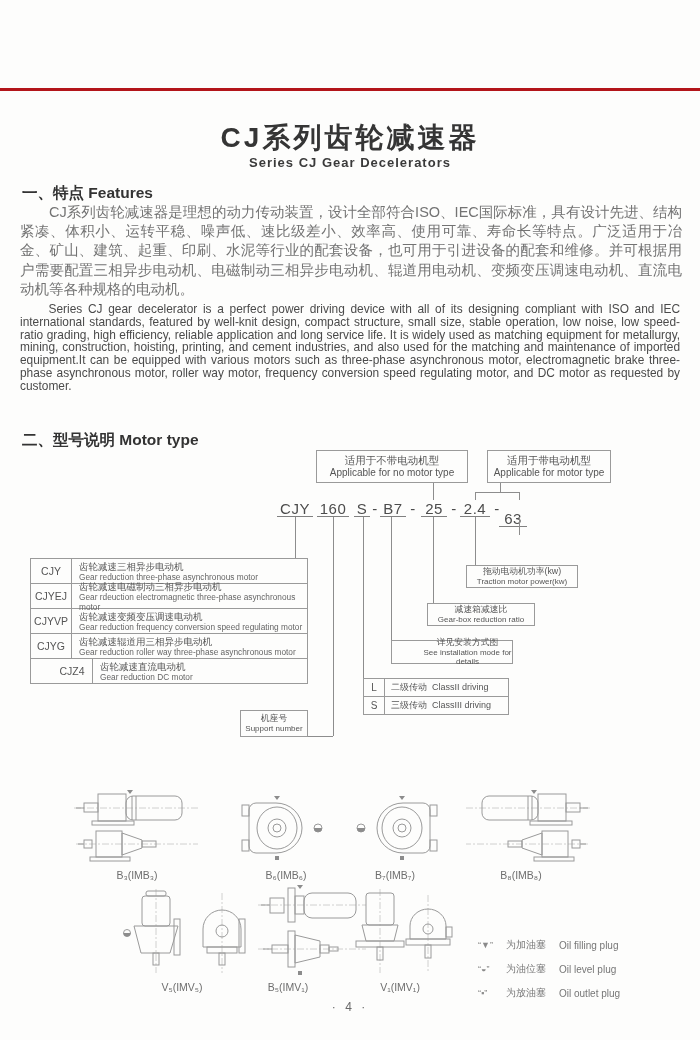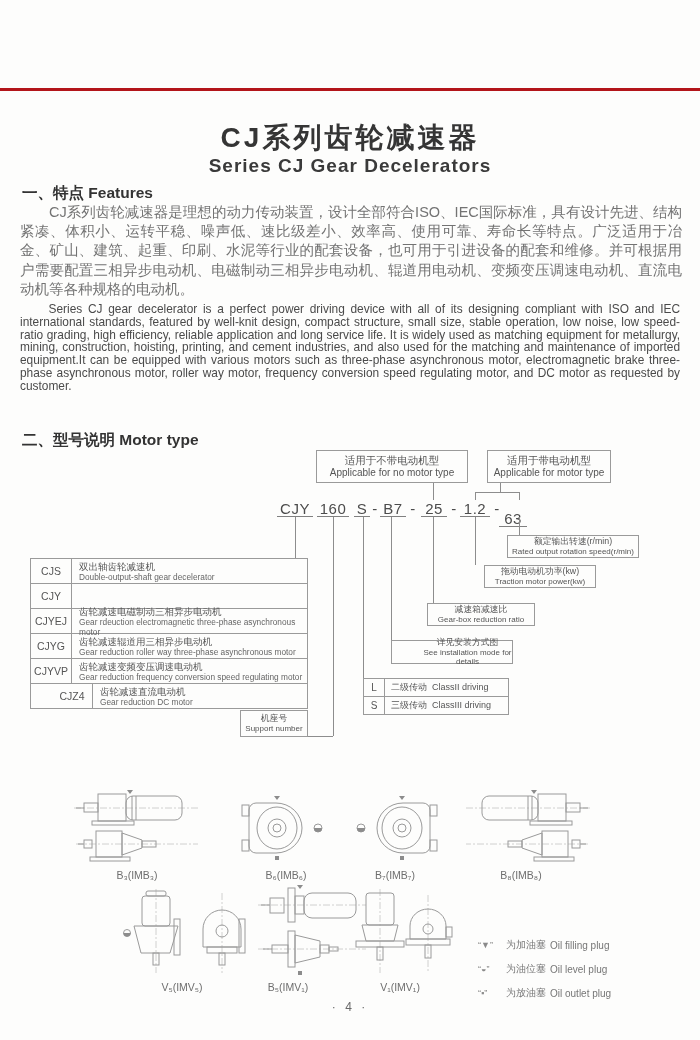--- a/index.html
+++ b/index.html
@@ -11,21 +11,21 @@
   }
   .page{
     position:relative;width:700px;height:1040px;
     background:#fdfdfc;overflow:hidden;color:#3e3e3e;
   }
   
   .red-rule{position:absolute;left:0;top:88px;width:700px;height:3px;background:#b3151a;}
   .title-zh{position:absolute;left:0;top:119px;width:100%;text-align:center;
     font-size:28px;font-weight:bold;letter-spacing:3px;color:#353535;}
   .title-en{position:absolute;left:0;top:155px;width:100%;text-align:center;
-    font-size:19px;font-weight:bold;letter-spacing:1px;color:#3a3a3a;}
+    font-size:13px;font-weight:bold;letter-spacing:1px;color:#3a3a3a;}
   .sec-head{position:absolute;left:22px;font-size:15.5px;font-weight:bold;color:#333;}
   .h-features{top:183px;}
   .h-motor{top:430px;}
   .h-install{top:762px;}
   
   .para-zh{position:absolute;left:20px;top:203px;width:662px;
     font-size:14.5px;line-height:19.2px;text-align:justify;text-indent:2em;color:#737373;}
   .para-en{position:absolute;left:20px;top:303px;width:660px;
     font-size:11.9px;line-height:12.8px;text-align:justify;text-indent:2.4em;color:#4a4a4a;}
   
@@ -33,21 +33,21 @@
   .cbox{position:absolute;border:1px solid #9a9a9a;box-sizing:border-box;
     display:flex;flex-direction:column;justify-content:center;text-align:center;
     color:#555;background:transparent;line-height:1.22;}
   .cbox .bzh{font-size:10.5px;}
   .cbox .ben{font-size:10px;}
   .cbox.small .bzh{font-size:8.8px;}
   .cbox.small .ben{font-size:8px;}
   .box-nomotor{left:316px;top:0;width:152px;height:33px;}
   .box-motor{left:487px;top:0;width:124px;height:33px;}
   .box-speed{left:507px;top:85px;width:132px;height:23px;}
-  .box-power{left:484px;top:115px;width:112px;height:23px;}
+  .box-power{left:466px;top:115px;width:112px;height:23px;}
   .box-ratio{left:427px;top:153px;width:108px;height:23px;}
   .box-install{left:391px;top:190px;width:122px;height:24px;padding-left:31px;}
   .box-support{left:240px;top:260px;width:68px;height:27px;}
   .vl{position:absolute;width:1px;background:#8d8d8d;}
   .hl{position:absolute;height:1px;background:#8d8d8d;}
   .v-box1{left:433px;top:33px;height:17px;}
   .v-box2{left:500px;top:33px;height:9px;}
   .br-h{left:475px;top:42px;width:45px;}
   .br-l{left:475px;top:42px;height:8px;}
   .br-r{left:519px;top:42px;height:8px;}
@@ -108,21 +108,21 @@
   .fl-b3{left:87px;}
   .fl-b6{left:236px;}
   .fl-b7{left:345px;}
   .fl-b8{left:471px;}
   .fl-v5{left:132px;}
   .fl-b5{left:238px;}
   .fl-v1{left:350px;}
   .notes{position:absolute;left:478px;top:146px;}
   .note{height:24px;display:flex;align-items:center;font-size:10px;color:#767676;white-space:nowrap;}
   .note .sym{width:28px;color:#8a8a8a;font-size:9px;}
-  .note .nzh{margin-right:4px;}
+  .note .nzh{margin-right:13px;}
   .page-num{position:absolute;left:0;top:1000px;width:100%;text-align:center;
     font-size:12px;color:#6a6a6a;letter-spacing:3px;}
   svg .ln{stroke:#9a9a9a;fill:none;stroke-width:1;}
   svg .fl{fill:#8c8c8c;stroke:none;}
   svg .cl{stroke:#c4c4c4;stroke-width:.8;stroke-dasharray:7 2 2 2;fill:none;}
 </style>
 </head>
 <body>
 
 <div class="page">
@@ -156,37 +156,33 @@
     <div class="vl br-r"></div>
 
     <div class="seg sg-cjy">CJY</div>
     <div class="seg sg-160">160</div>
     <div class="seg sg-s">S</div>
     <div class="seg dash sg-d1">-</div>
     <div class="seg sg-b7">B7</div>
     <div class="seg dash sg-d2">-</div>
     <div class="seg sg-25">25</div>
     <div class="seg dash sg-d3">-</div>
-    <div class="seg sg-22">1.2</div>
+    <div class="seg sg-22">2.4</div>
     <div class="seg dash sg-d4">-</div>
     <div class="seg sg-63">63</div>
 
     <div class="vl v-cjy"></div>
     <div class="vl v-160"></div>
     <div class="hl h-160"></div>
     <div class="vl v-s"></div>
     <div class="vl v-b7"></div>
     <div class="vl v-25"></div>
     <div class="vl v-22"></div>
     <div class="vl v-63"></div>
 
-    <div class="cbox small box-speed">
-      <div class="bzh">额定输出转速(r/min)</div>
-      <div class="ben">Rated output rotation speed(r/min)</div>
-    </div>
     <div class="cbox small box-power">
       <div class="bzh">拖动电动机功率(kw)</div>
       <div class="ben">Traction motor power(kw)</div>
     </div>
     <div class="cbox small box-ratio">
       <div class="bzh">减速箱减速比</div>
       <div class="ben">Gear-box reduction ratio</div>
     </div>
     <div class="cbox small box-install">
       <div class="bzh">详见安装方式图</div>
@@ -207,48 +203,45 @@
       <div class="lsrow">
         <div class="lsc1">S</div>
         <div class="lsc2">
           <span class="lszh">三级传动</span><span class="lsen">ClassIII driving</span>
         </div>
       </div>
     </div>
 
     <div class="mtable">
       <div class="mrow">
-        <div class="mc1">CJS</div>
+        <div class="mc1">CJY</div>
         <div class="mc2">
-            <div class="zh">双出轴齿轮减速机</div>
-            <div class="en">Double-output-shaft gear decelerator</div>
+            <div class="zh">齿轮减速三相异步电动机</div>
+            <div class="en">Gear reduction three-phase asynchronous motor</div>
           </div>
-      </div>
-      <div class="mrow">
-        <div class="mc1">CJY</div>
       </div>
       <div class="mrow">
         <div class="mc1">CJYEJ</div>
         <div class="mc2">
             <div class="zh">齿轮减速电磁制动三相异步电动机</div>
             <div class="en">Gear rdeuction electromagnetic three-phase asynchronous motor</div>
           </div>
       </div>
       <div class="mrow">
+        <div class="mc1">CJYVP</div>
+        <div class="mc2">
+            <div class="zh">齿轮减速变频变压调速电动机</div>
+            <div class="en">Gear reduction frequency conversion speed regulating motor</div>
+          </div>
+      </div>
+      <div class="mrow">
         <div class="mc1">CJYG</div>
         <div class="mc2">
             <div class="zh">齿轮减速辊道用三相异步电动机</div>
             <div class="en">Gear reduction roller way three-phase asynchronous motor</div>
-          </div>
-      </div>
-      <div class="mrow">
-        <div class="mc1">CJYVP</div>
-        <div class="mc2">
-            <div class="zh">齿轮减速变频变压调速电动机</div>
-            <div class="en">Gear reduction frequency conversion speed regulating motor</div>
           </div>
       </div>
       <div class="mrow">
         <div class="mc1">CJZ4</div>
         <div class="mc2">
             <div class="zh">齿轮减速直流电动机</div>
             <div class="en">Gear reduction DC motor</div>
           </div>
       </div>
     </div>

